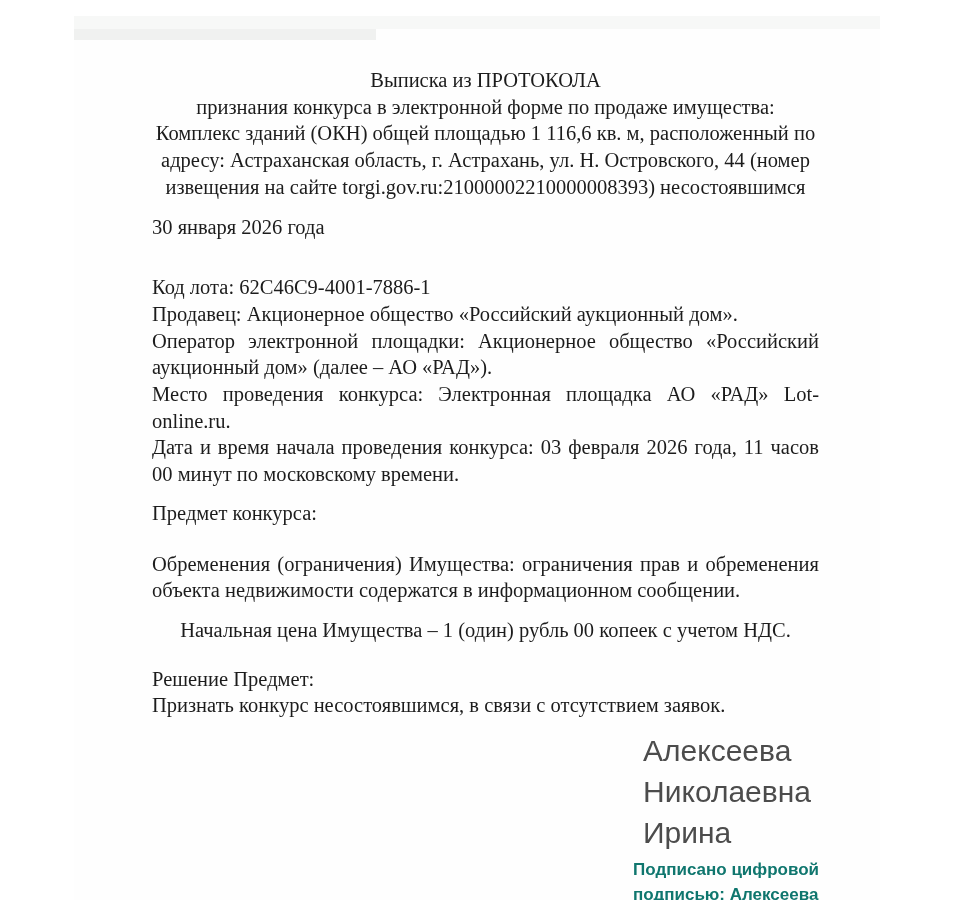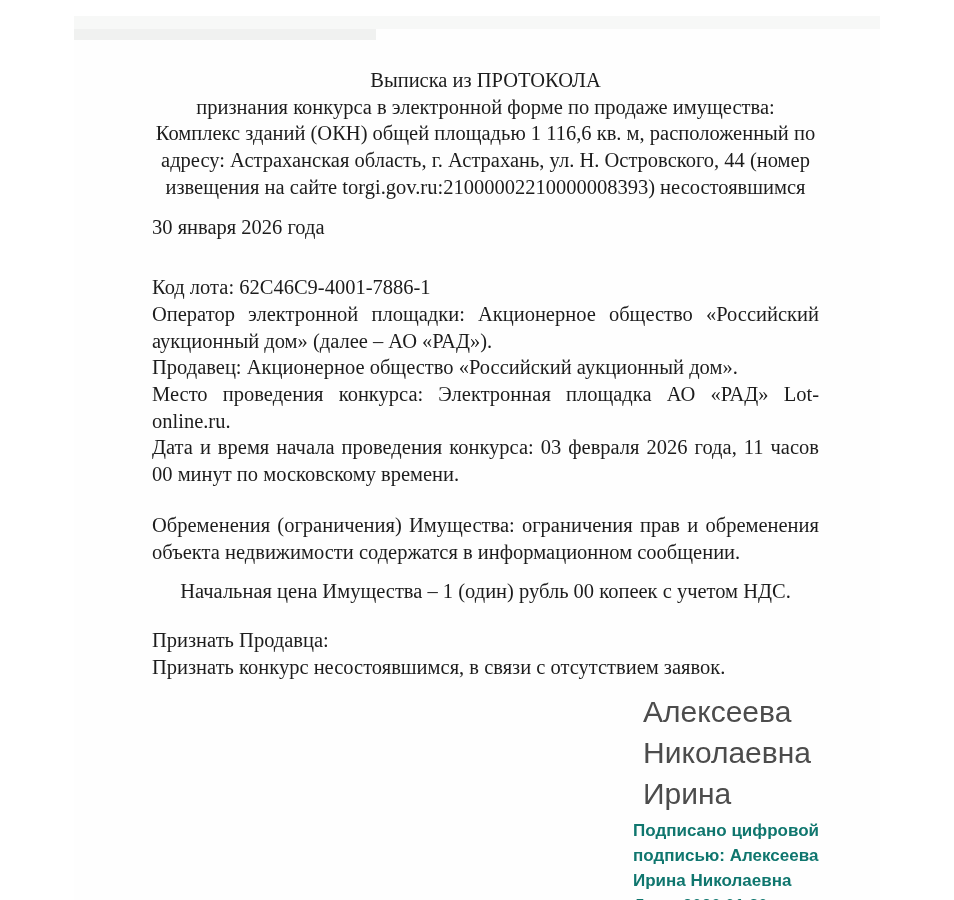--- a/index.html
+++ b/index.html
@@ -95,39 +95,40 @@
 
     <div class="title-block">
       <div class="title-heading">Выписка из ПРОТОКОЛА</div>
       <div class="title-subject">признания конкурса в электронной форме по продаже имущества: Комплекс зданий (ОКН) общей площадью 1&nbsp;116,6 кв. м, расположенный по адресу: Астраханская область, г. Астрахань, ул. Н. Островского, 44 (номер извещения на сайте torgi.gov.ru:21000002210000008393) несостоявшимся</div>
     </div>
 
     <div class="date-line">30 января 2026 года</div>
 
     <div class="block block-info">
       <p>Код лота: 62C46C9-4001-7886-1</p>
+      <p>Продавец: Акционерное общество «Российский аукционный дом».</p>
       <p>Оператор электронной площадки: Акционерное общество «Российский аукционный дом» (далее – АО «РАД»).</p>
-      <p>Продавец: Акционерное общество «Российский аукционный дом».</p>
       <p>Место проведения конкурса: Электронная площадка АО «РАД» Lot-online.ru.</p>
       <p>Дата и время начала проведения конкурса: 03 февраля 2026 года, 11 часов 00 минут по московскому времени.</p>
     </div>
 
     <div class="block block-subject">
+      <p>Предмет конкурса:</p>
     </div>
 
     <div class="block block-encumbrances">
       <p>Обременения (ограничения) Имущества: ограничения прав и обременения объекта недвижимости содержатся в информационном сообщении.</p>
     </div>
 
     <div class="block block-price">
       <p>Начальная цена Имущества – 1 (один) рубль 00 копеек с учетом НДС.</p>
     </div>
 
     <div class="block block-decision">
-      <p>Признать Продавца:</p>
+      <p>Решение Предмет:</p>
       <p>Признать конкурс несостоявшимся, в связи с отсутствием заявок.</p>
     </div>
 
     <div class="signature">
       <div class="sig-name">
         <div>Алексеева</div>
         <div>Николаевна</div>
         <div>Ирина</div>
       </div>
       <div class="sig-details">

